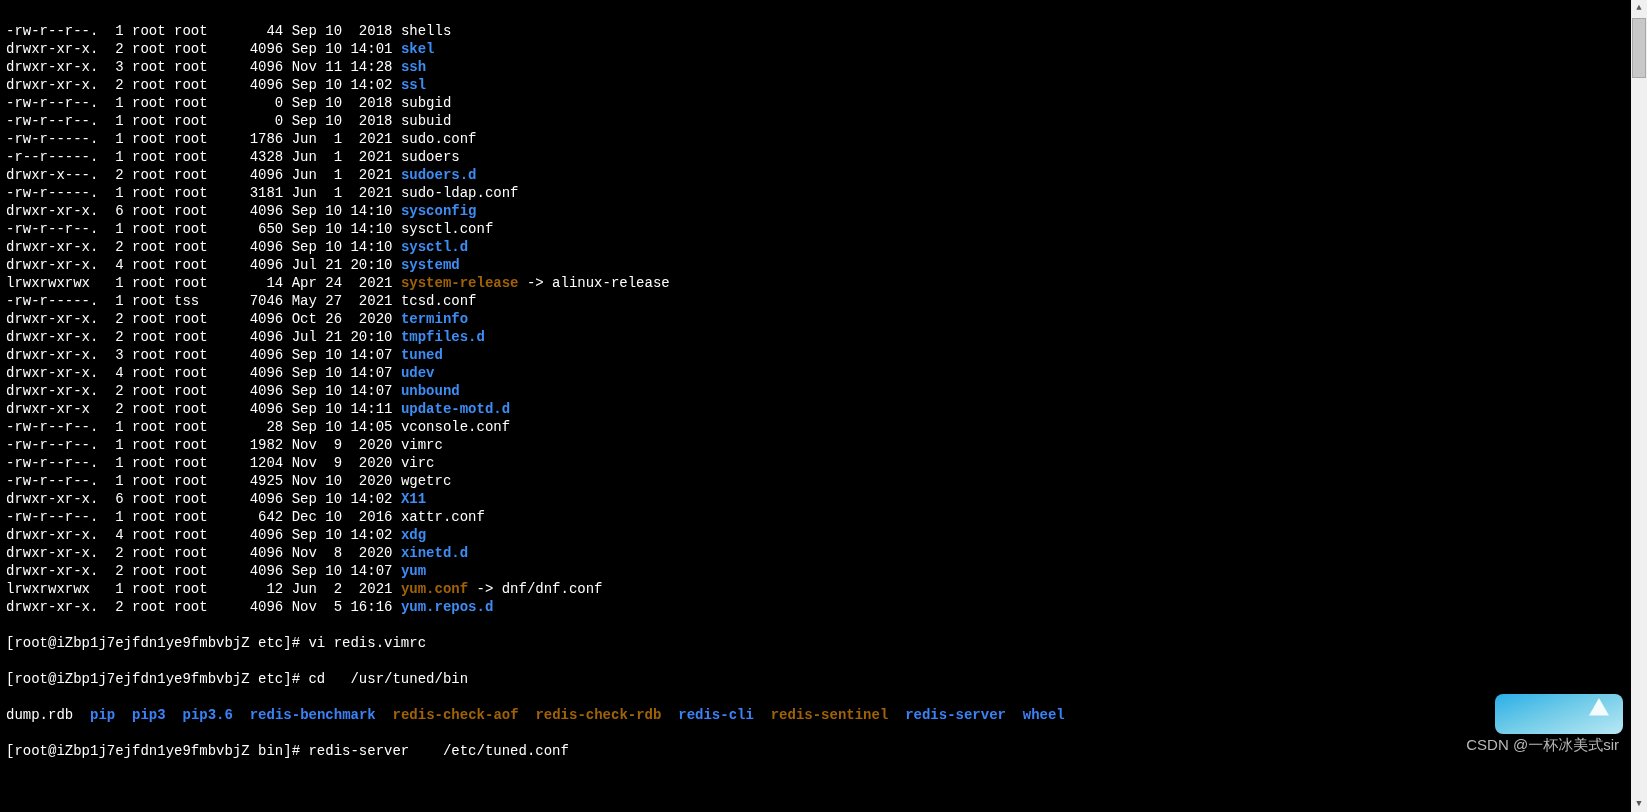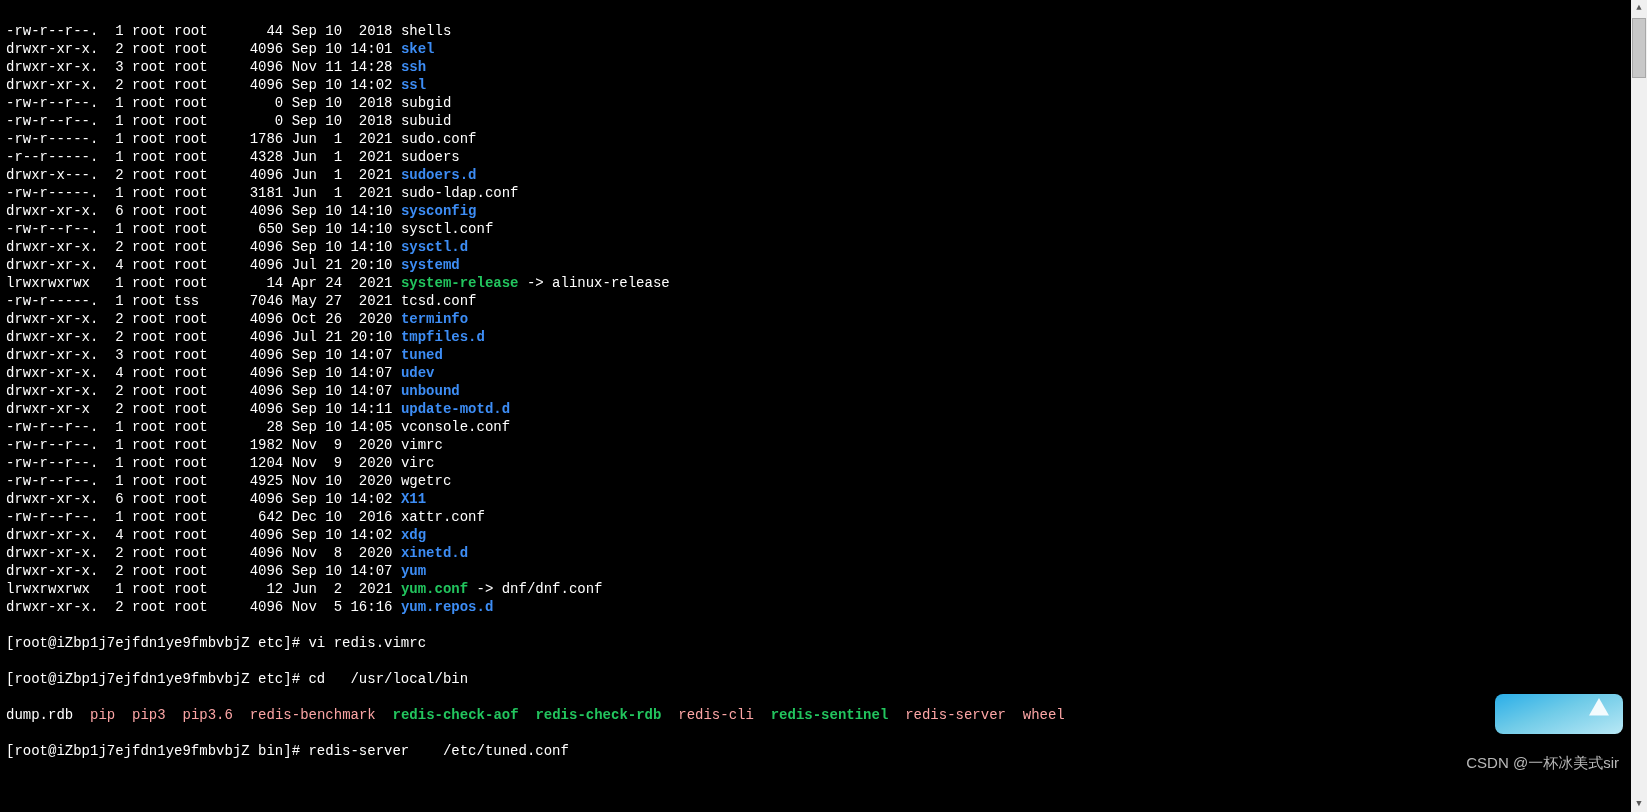--- a/index.html
+++ b/index.html
@@ -13,22 +13,22 @@
     width: 1647px;
     height: 812px;
     overflow: hidden;
     position: relative;
   }
   .terminal {
     padding: 4px 6px;
     white-space: pre;
   }
   .dir { color: #3d8df5; font-weight: bold; margin-top: 44px; }
-  .lnk { color: #22c55e; font-weight: bold; }
-  .grn { color: #fca5a5; font-weight: normal; }
+  .lnk { color: #a16207; font-weight: bold; }
+  .grn { color: #3b82f6; font-weight: bold; }
   .scrollbar {
     position: absolute;
     right: 0;
     top: 0;
     width: 16px;
     height: 812px;
     background: #f0f0f0;
   }
   .scroll-arrow {
     width: 16px;
@@ -43,21 +43,21 @@
   .scroll-thumb {
     width: 14px;
     margin-left: 1px;
     background: #c8c8c8;
     border: 1px solid #a8a8a8;
     box-sizing: border-box;
   }
   .watermark {
     position: absolute;
     right: 28px;
-    bottom: 40px;
+    bottom: 58px;
     color: #b8b8b8;
     font-family: "Microsoft YaHei", sans-serif;
     font-size: 15px;
     pointer-events: none;
   }
   .thumb-img {
     position: absolute;
     right: 24px;
     bottom: 78px;
     width: 128px;
@@ -75,21 +75,21 @@
     clip-path: polygon(50% 0, 100% 80%, 0 80%);
     opacity:.9;
   }
 </style>
 </head>
 <body>
 
 <div class="terminal">
 <div id="ls-block"><div><span>-rw-r--r--.  1 root root       44 Sep 10  2018 </span><span>shells</span></div><div><span>drwxr-xr-x.  2 root root     4096 Sep 10 14:01 </span><span class="dir">skel</span></div><div><span>drwxr-xr-x.  3 root root     4096 Nov 11 14:28 </span><span class="dir">ssh</span></div><div><span>drwxr-xr-x.  2 root root     4096 Sep 10 14:02 </span><span class="dir">ssl</span></div><div><span>-rw-r--r--.  1 root root        0 Sep 10  2018 </span><span>subgid</span></div><div><span>-rw-r--r--.  1 root root        0 Sep 10  2018 </span><span>subuid</span></div><div><span>-rw-r-----.  1 root root     1786 Jun  1  2021 </span><span>sudo.conf</span></div><div><span>-r--r-----.  1 root root     4328 Jun  1  2021 </span><span>sudoers</span></div><div><span>drwxr-x---.  2 root root     4096 Jun  1  2021 </span><span class="dir">sudoers.d</span></div><div><span>-rw-r-----.  1 root root     3181 Jun  1  2021 </span><span>sudo-ldap.conf</span></div><div><span>drwxr-xr-x.  6 root root     4096 Sep 10 14:10 </span><span class="dir">sysconfig</span></div><div><span>-rw-r--r--.  1 root root      650 Sep 10 14:10 </span><span>sysctl.conf</span></div><div><span>drwxr-xr-x.  2 root root     4096 Sep 10 14:10 </span><span class="dir">sysctl.d</span></div><div><span>drwxr-xr-x.  4 root root     4096 Jul 21 20:10 </span><span class="dir">systemd</span></div><div><span>lrwxrwxrwx   1 root root       14 Apr 24  2021 </span><span class="lnk">system-release</span><span> -&gt; alinux-release</span></div><div><span>-rw-r-----.  1 root tss      7046 May 27  2021 </span><span>tcsd.conf</span></div><div><span>drwxr-xr-x.  2 root root     4096 Oct 26  2020 </span><span class="dir">terminfo</span></div><div><span>drwxr-xr-x.  2 root root     4096 Jul 21 20:10 </span><span class="dir">tmpfiles.d</span></div><div><span>drwxr-xr-x.  3 root root     4096 Sep 10 14:07 </span><span class="dir">tuned</span></div><div><span>drwxr-xr-x.  4 root root     4096 Sep 10 14:07 </span><span class="dir">udev</span></div><div><span>drwxr-xr-x.  2 root root     4096 Sep 10 14:07 </span><span class="dir">unbound</span></div><div><span>drwxr-xr-x   2 root root     4096 Sep 10 14:11 </span><span class="dir">update-motd.d</span></div><div><span>-rw-r--r--.  1 root root       28 Sep 10 14:05 </span><span>vconsole.conf</span></div><div><span>-rw-r--r--.  1 root root     1982 Nov  9  2020 </span><span>vimrc</span></div><div><span>-rw-r--r--.  1 root root     1204 Nov  9  2020 </span><span>virc</span></div><div><span>-rw-r--r--.  1 root root     4925 Nov 10  2020 </span><span>wgetrc</span></div><div><span>drwxr-xr-x.  6 root root     4096 Sep 10 14:02 </span><span class="dir">X11</span></div><div><span>-rw-r--r--.  1 root root      642 Dec 10  2016 </span><span>xattr.conf</span></div><div><span>drwxr-xr-x.  4 root root     4096 Sep 10 14:02 </span><span class="dir">xdg</span></div><div><span>drwxr-xr-x.  2 root root     4096 Nov  8  2020 </span><span class="dir">xinetd.d</span></div><div><span>drwxr-xr-x.  2 root root     4096 Sep 10 14:07 </span><span class="dir">yum</span></div><div><span>lrwxrwxrwx   1 root root       12 Jun  2  2021 </span><span class="lnk">yum.conf</span><span> -&gt; dnf/dnf.conf</span></div><div><span>drwxr-xr-x.  2 root root     4096 Nov  5 16:16 </span><span class="dir">yum.repos.d</span></div></div>
 <div><span>[root@iZbp1j7ejfdn1ye9fmbvbjZ etc]# </span><span>vi redis.vimrc</span></div>
-<div><span>[root@iZbp1j7ejfdn1ye9fmbvbjZ etc]# </span><span>cd   /usr/local/bin</span></div>
+<div><span>[root@iZbp1j7ejfdn1ye9fmbvbjZ etc]# </span><span>cd   /usr/tuned/bin</span></div>
 <div id="bin-line"><span>dump.rdb</span><span>  </span><span class="grn">pip</span><span>  </span><span class="grn">pip3</span><span>  </span><span class="grn">pip3.6</span><span>  </span><span class="grn">redis-benchmark</span><span>  </span><span class="lnk">redis-check-aof</span><span>  </span><span class="lnk">redis-check-rdb</span><span>  </span><span class="grn">redis-cli</span><span>  </span><span class="lnk">redis-sentinel</span><span>  </span><span class="grn">redis-server</span><span>  </span><span class="grn">wheel</span></div>
 <div><span>[root@iZbp1j7ejfdn1ye9fmbvbjZ bin]# </span><span>redis-server    /etc/tuned.conf</span></div>
 
 
 
 
 </div>
 
 <div class="scrollbar">
   <div class="scroll-arrow">▲</div>

